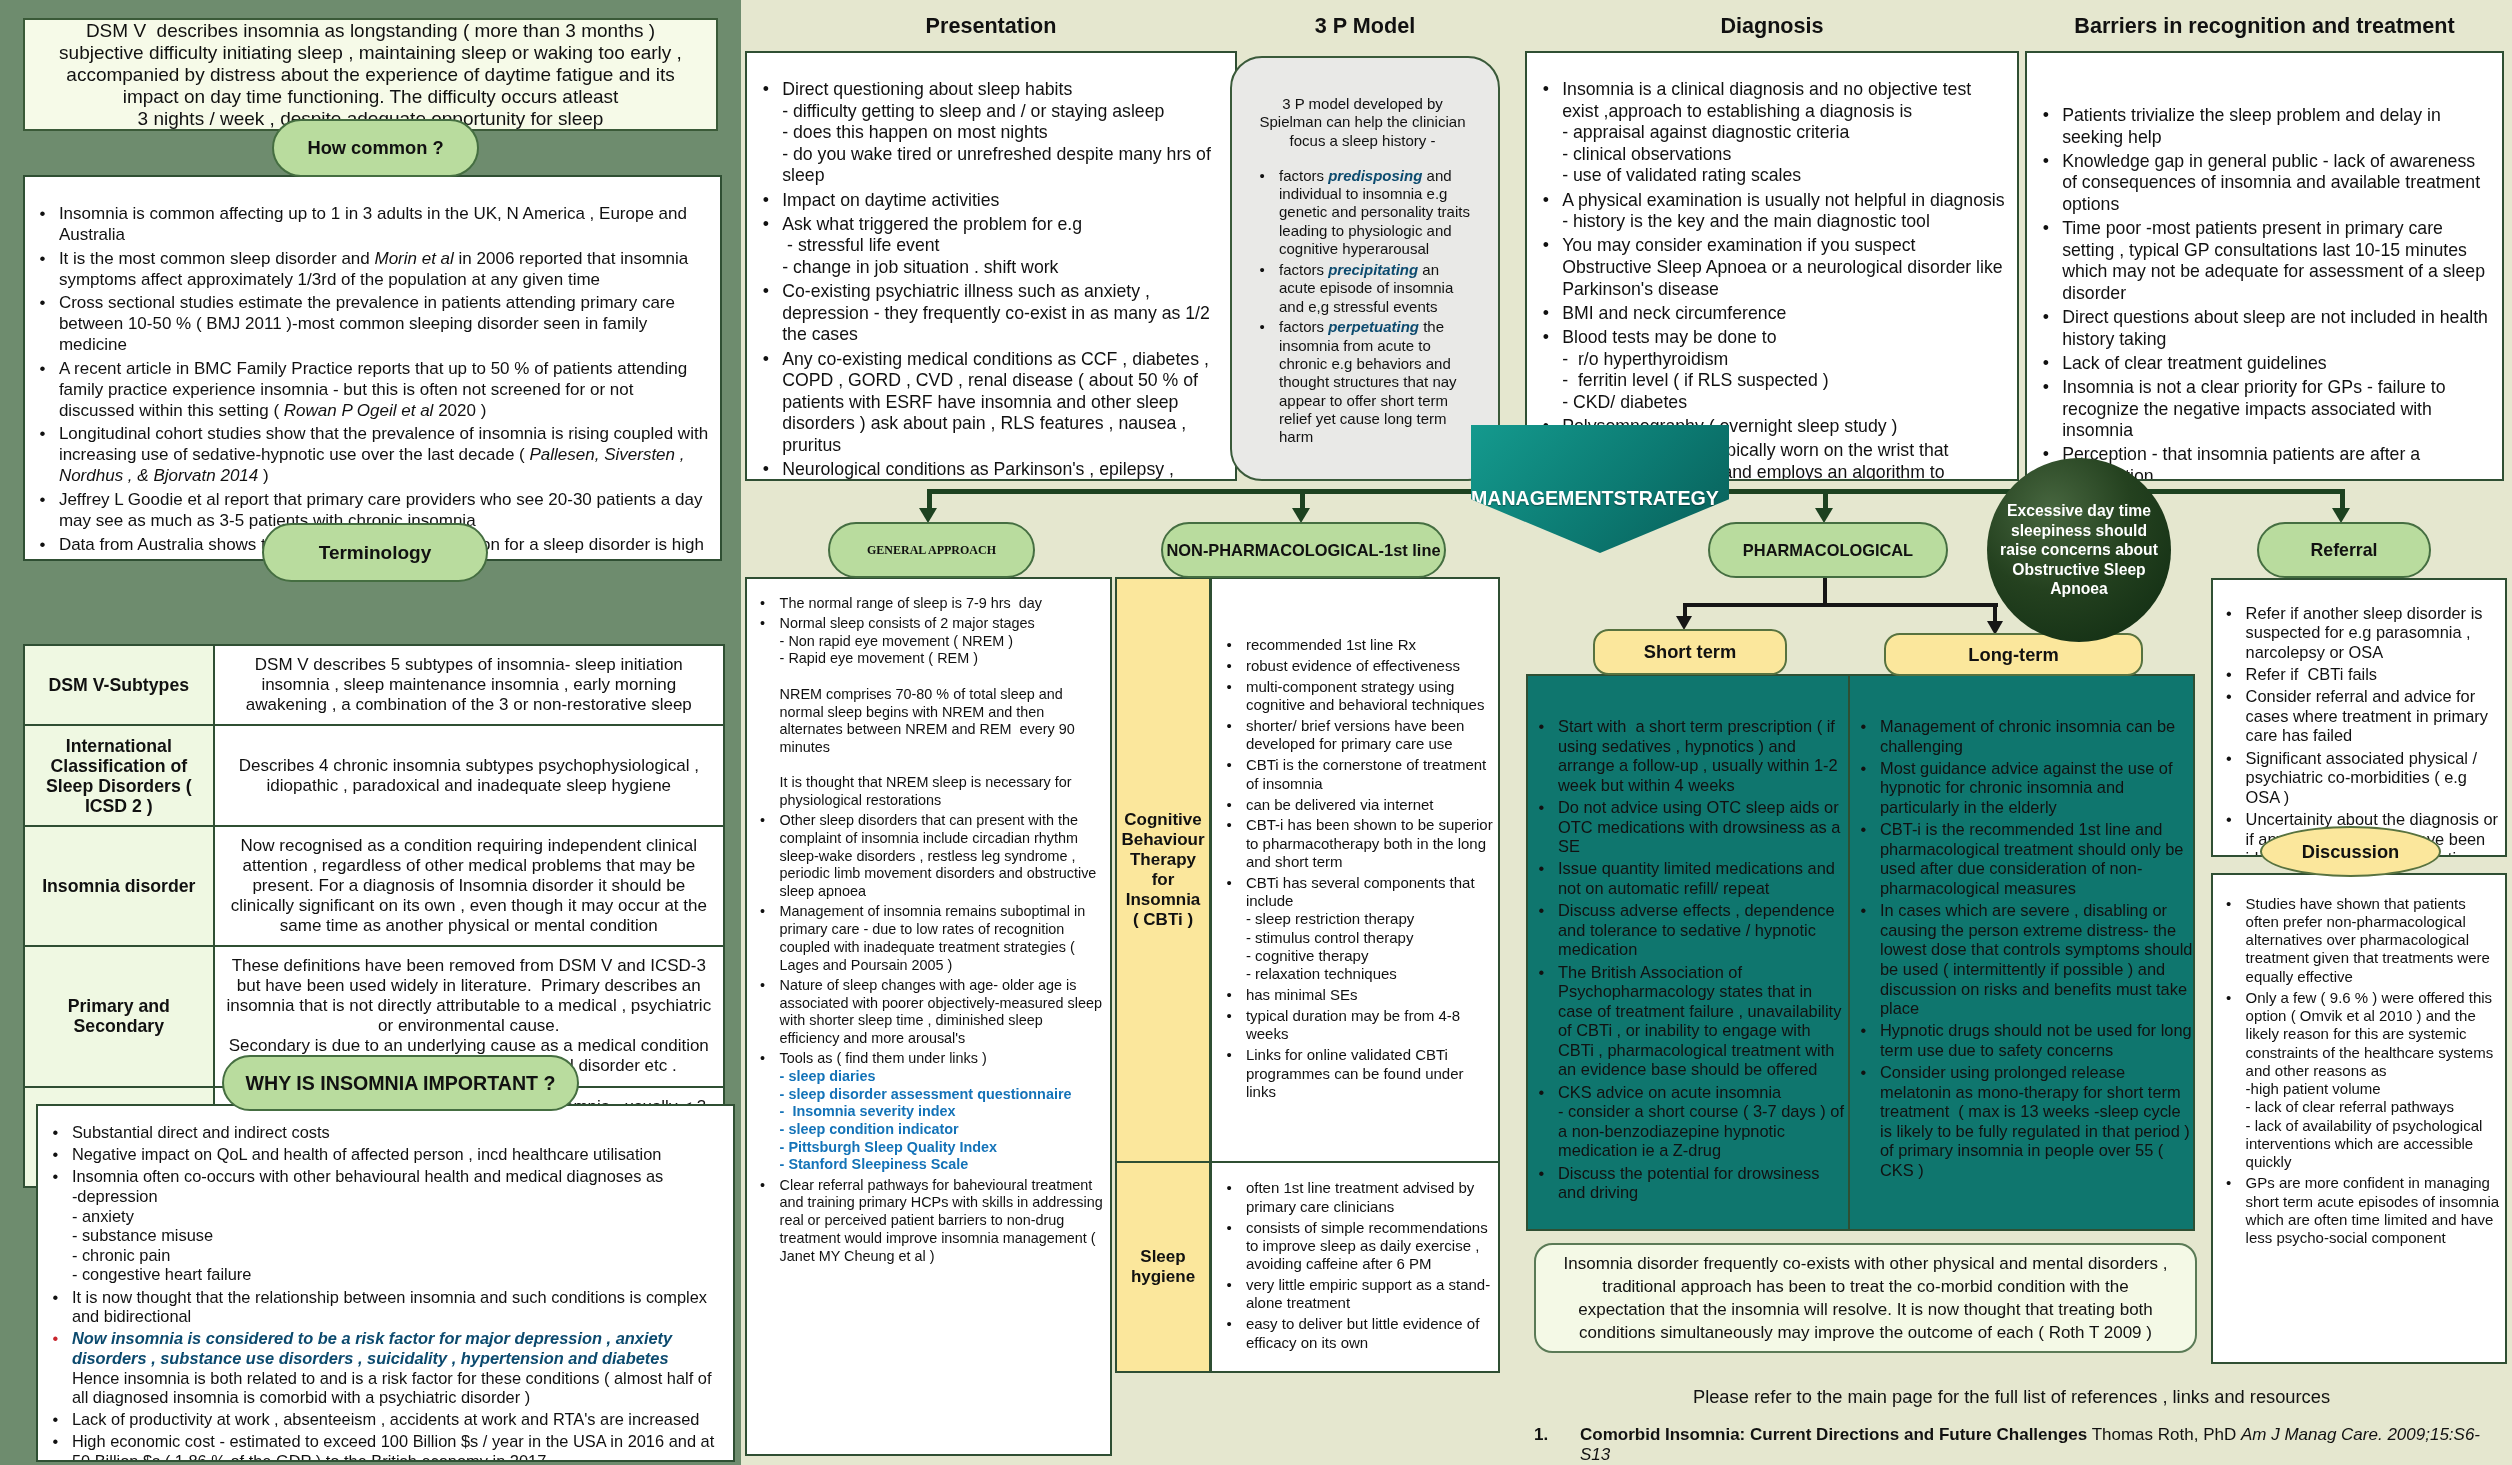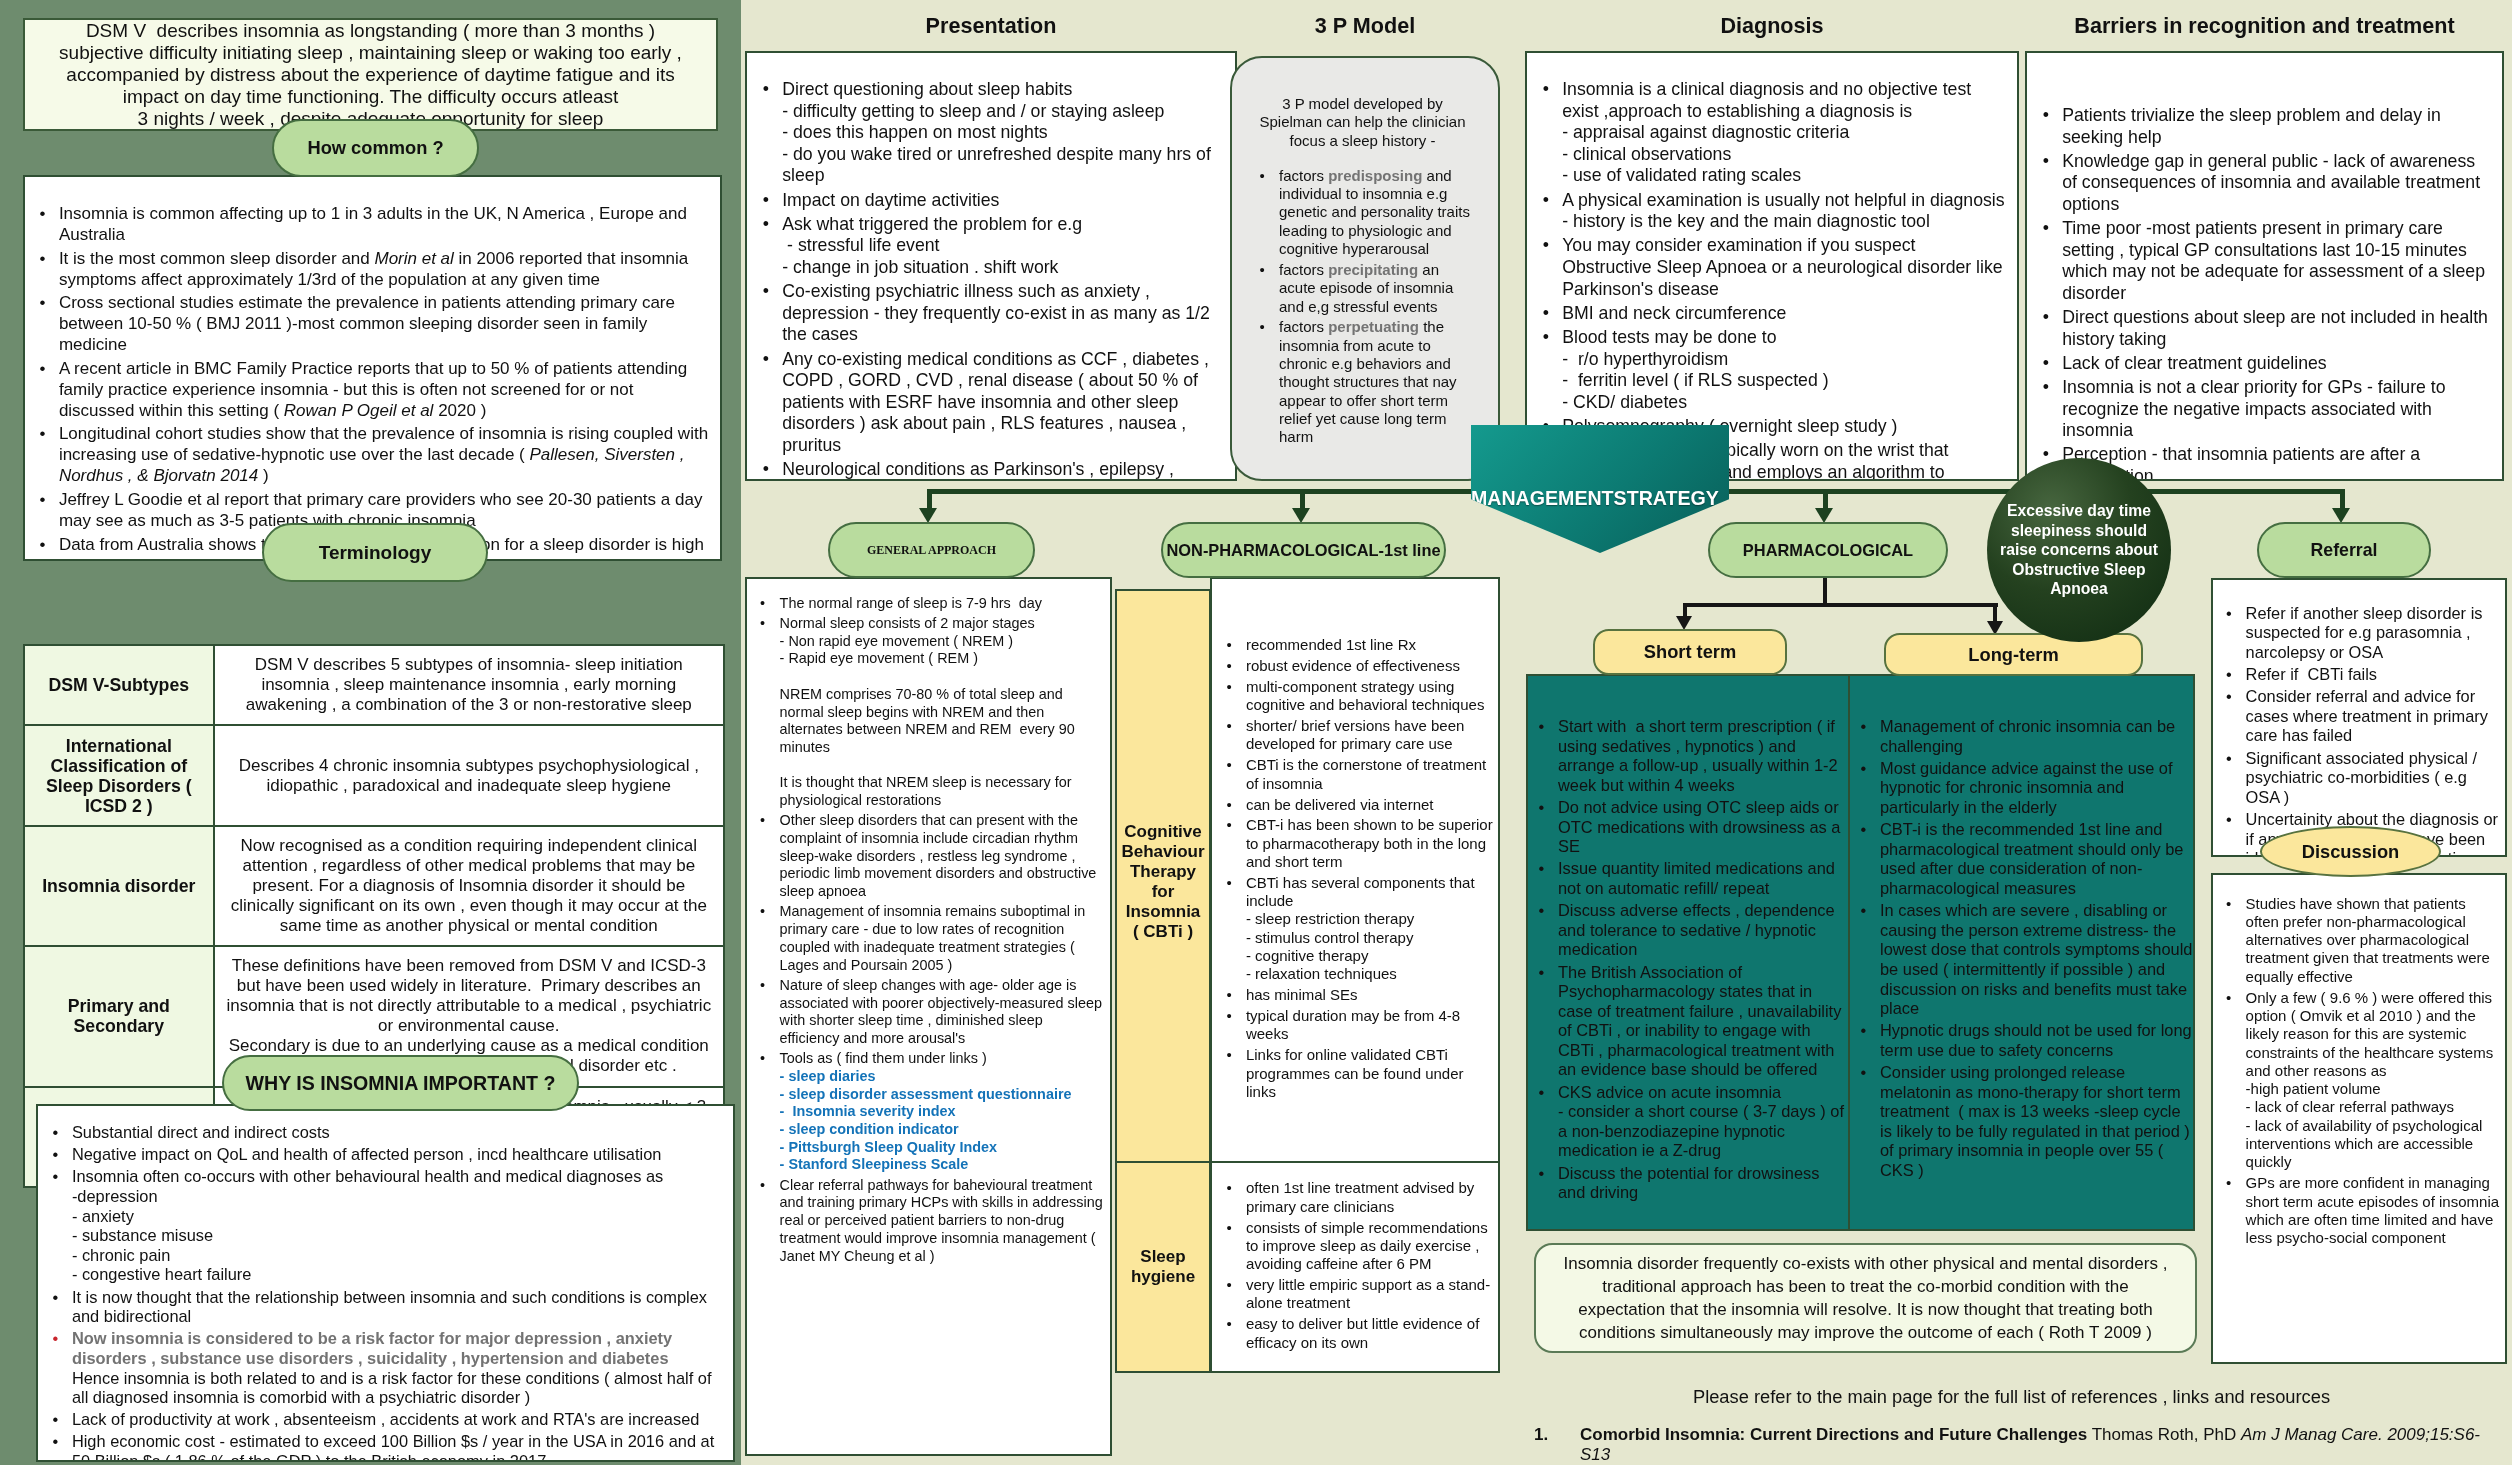--- a/index.html
+++ b/index.html
@@ -11,21 +11,21 @@
   .wbox{background:#ffffff;border:2px solid #2f4f33;overflow:hidden;}
   .gpill{background:#b9dc9e;border:2px solid #456e41;border-radius:33px;display:flex;
          align-items:center;justify-content:center;font-weight:bold;text-align:center;z-index:5;}
   .ypill{background:#fbe79c;border:2px solid #57723f;display:flex;align-items:center;
          justify-content:center;font-weight:bold;text-align:center;z-index:5;}
   .hdr{font-weight:bold;font-size:21.6px;text-align:center;white-space:nowrap;}
   .blist{list-style:none;margin:0;padding:0;}
   .blist li{position:relative;padding-left:30px;white-space:pre-wrap;margin-bottom:2.6px;}
   .blist li::before{content:"\2022";position:absolute;left:10.5px;}
   li.redm::before{color:#c9252d;}
-  .red{color:#737373;font-weight:bold;}
+  .red{color:#0c4a6e;font-weight:bold;font-style:italic;}
   .blue{color:#1473b8;font-weight:bold;}
   .it{font-style:italic;}
   .dsm-box{left:23px;top:18.3px;width:695px;height:113px;font-size:19px;line-height:22px;
            display:flex;align-items:center;justify-content:center;text-align:center;
            padding:0 19.6px;box-sizing:border-box;white-space:pre-wrap;}
   .how-box{left:23px;top:175px;width:699px;height:386px;font-size:17px;line-height:21px;
            padding:26px 9.2px 6.5px 3.9px;box-sizing:border-box;}
   .ttable{left:23px;top:644px;width:700px;display:table;border-collapse:collapse;
           font-size:17px;line-height:20px;}
   .trow{display:table-row;}
@@ -267,21 +267,21 @@
 </span><span class="blue">- sleep diaries
 - sleep disorder assessment questionnaire
 -  Insomnia severity index
 - sleep condition indicator
 - Pittsburgh Sleep Quality Index
 - Stanford Sleepiness Scale</span></li>
         <li>Clear referral pathways for bahevioural treatment and training primary HCPs with skills in addressing real or perceived patient barriers to non-drug treatment would improve insomnia management ( Janet MY Cheung et al )</li>
       </ul>
   </div>
 
-  <div class="abs ycell" style="left:1115px;top:589px;width:96px;height:586px;justify-content:center;">
+  <div class="abs ycell" style="left:1115px;top:577px;width:96px;height:586px;justify-content:center;">
     <span>Cognitive Behaviour Therapy for Insomnia ( CBTi )</span>
   </div>
   <div class="abs ccell" style="left:1210px;top:577px;width:290px;height:586px;">
     <ul class="blist">
         <li>recommended 1st line Rx</li>
         <li>robust evidence of effectiveness</li>
         <li>multi-component strategy using cognitive and behavioral techniques</li>
         <li>shorter/ brief versions have been developed for primary care use</li>
         <li>CBTi is the cornerstone of treatment of insomnia</li>
         <li>can be delivered via internet</li>

